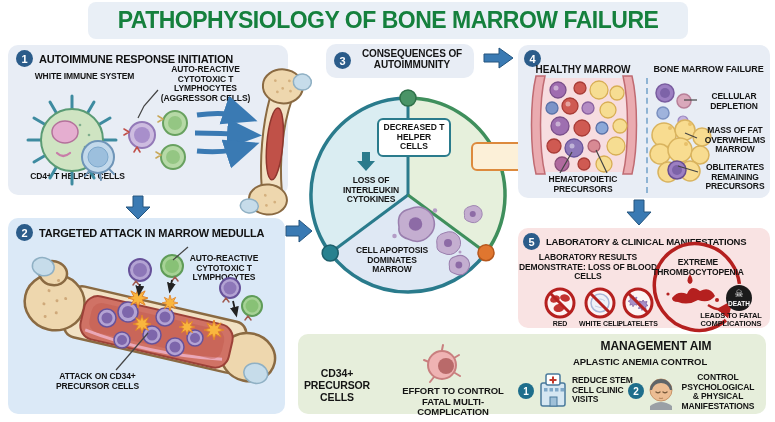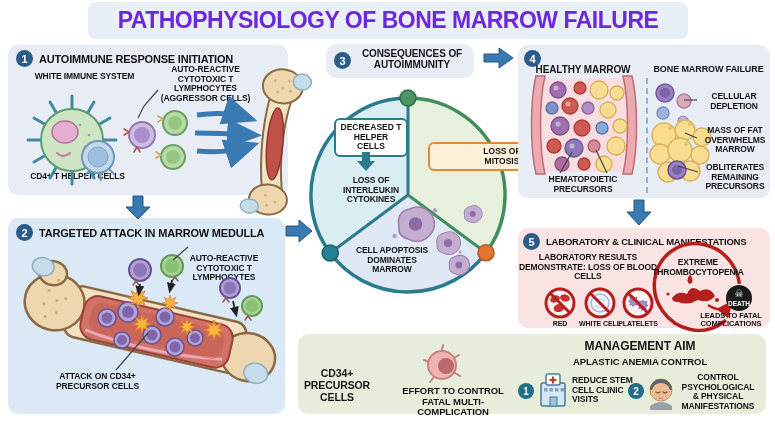--- a/index.html
+++ b/index.html
@@ -14,23 +14,23 @@
   .badge{width:17px;height:17px;border-radius:50%;background:#2b5c8a;color:#fff;
          font-weight:bold;font-size:11px;display:flex;align-items:center;
          justify-content:center;flex:0 0 auto;}
   .badge.teal{background:#1e6e8c;width:16px;height:16px;font-size:10px;}
   .panel-title{font-weight:bold;font-size:11px;color:#111;letter-spacing:-0.2px;white-space:nowrap;}
   .lbl{position:absolute;font-weight:bold;font-size:8.5px;line-height:1.12;
        color:#141414;text-align:center;letter-spacing:-0.1px;}
   .lbl.left{text-align:left;}
   .title-banner{position:absolute;left:88px;top:2px;width:600px;height:37px;
        background:#e9eff6;border-radius:8px;display:flex;align-items:center;justify-content:center;}
-  .title-banner span{font-size:23px;font-weight:800;color:#6d28d9;letter-spacing:-0.5px;white-space:nowrap;}
+  .title-banner span{font-size:23px;font-weight:800;color:#15803d;letter-spacing:-0.5px;white-space:nowrap;}
   .callout{position:absolute;border-radius:6px;padding:3px 4px;font-weight:bold;
-       font-size:8.5px;text-align:center;line-height:1.12;color:#141414;}
+       font-size:8.5px;text-align:center;line-height:1.12;color:#141414;margin-left:43px;}
   .callout.tealbox{background:#ffffff;border:2px solid #2a7b8c;}
   .callout.orangebox{background:#fcf0d8;border:2px solid #dd8a3d;padding-left:46px;}
   .dashed-div{position:absolute;border-left:2px dashed #8fb4d4;width:0;}
   svg{position:absolute;overflow:visible;}
   .overlay{left:0;top:0;pointer-events:none;z-index:60;}
 </style>
 </head>
 <body>
 
 <div class="title-banner">
@@ -376,21 +376,21 @@
   <g>
     <circle cx="89" cy="56" r="13" fill="#1b1b1b"></circle>
     <text x="89" y="55" font-size="10" fill="#ffffff" text-anchor="middle">☠</text>
     <text x="89" y="64" font-size="6.5" font-weight="bold" fill="#ffffff" text-anchor="middle">DEATH</text>
   </g>
 </svg>
 <div class="lbl" style="left:650px;top:258px;width:96px;">EXTREME THROMBOCYTOPENIA</div>
 <div class="lbl" style="left:690px;top:312px;width:82px;font-size:7.5px;">LEADS TO FATAL COMPLICATIONS</div>
 
 <div class="panel p-green" style="left:298px;top:334px;width:468px;height:80px;"></div>
-<div class="lbl" style="left:560px;top:340px;width:160px;font-size:12px;">MANAGEMENT AIM</div>
+<div class="lbl" style="left:576px;top:340px;width:160px;font-size:12px;">MANAGEMENT AIM</div>
 <div class="lbl" style="left:570px;top:357px;width:140px;font-size:9.5px;">APLASTIC ANEMIA CONTROL</div>
 <div class="lbl" style="left:302px;top:368px;width:70px;font-size:10.5px;">CD34+ PRECURSOR CELLS</div>
 
 <svg style="left:422px;top:344px;" width="40" height="42" viewBox="0 0 40 42">
   <g stroke="#c97f7f" stroke-width="2" stroke-linecap="round">
     <line x1="20" y1="6" x2="21" y2="1"></line>
       <line x1="32" y1="14" x2="37" y2="11"></line>
     <line x1="33" y1="29" x2="38" y2="32"></line>
       <line x1="12" y1="33" x2="8" y2="38"></line>
       <line x1="7" y1="18" x2="2" y2="16"></line>

